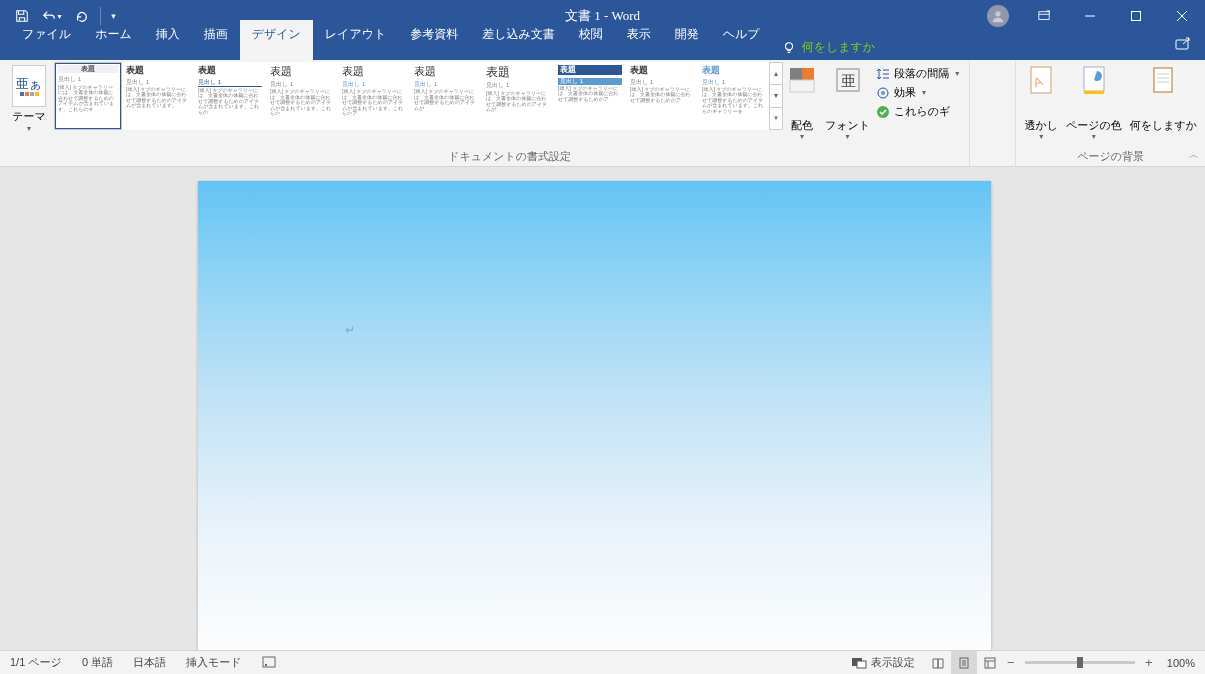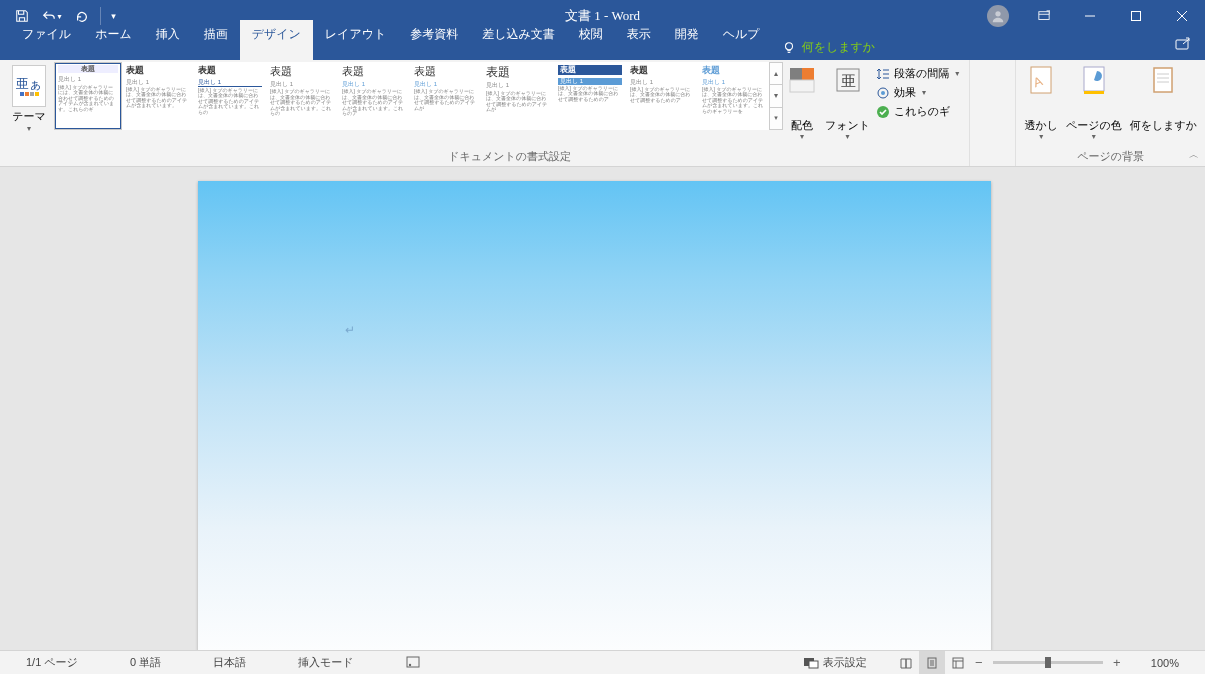--- a/index.html
+++ b/index.html
@@ -75,21 +75,21 @@
 
 .collapse { position:absolute; right:6px; bottom:4px; font-size:10px; color:#666; cursor:pointer; }
 
 
 .docarea { position:absolute; top:167px; left:0; right:0; bottom:24px; background:#e6e6e6; overflow:hidden; }
 .page { position:absolute; left:198px; top:14px; width:793px; height:470px; background:linear-gradient(to bottom,#63c4f4 0%,#8fd3f5 20%,#bfe2f6 45%,#e9f3fa 74%,#fcfdfe 100%); box-shadow:0 1px 3px rgba(0,0,0,.25); }
 .page .cursor { position:absolute; left:147px; top:142px; font-size:12px; color:#7aa9cf; }
 
 
 .statusbar { position:absolute; left:0; right:0; bottom:0; height:24px; background:#f3f3f3; border-top:1px solid #d4d4d4; display:flex; align-items:center; font-size:11px; color:#444; }
-.statusbar .cell { padding:0 26px; cursor:pointer; }
+.statusbar .cell { padding:0 10px; cursor:pointer; }
 .statusbar .spacer { flex:1; }
 .statusbar .vbtn { width:26px; height:24px; display:flex; align-items:center; justify-content:center; cursor:pointer; }
 .statusbar .vbtn.active { background:#d8d8d8; }
 .statusbar .vbtn svg { width:14px; height:14px; fill:none; stroke:#666; stroke-width:1; }
 .slider { width:110px; height:3px; background:#c8c8c8; position:relative; margin:0 6px; }
 .slider .thumb { position:absolute; left:52px; top:-4px; width:6px; height:11px; background:#666; }
 .zoomop { width:16px; text-align:center; cursor:pointer; color:#666; font-size:13px; }
 </style>
 </head>
 <body>

